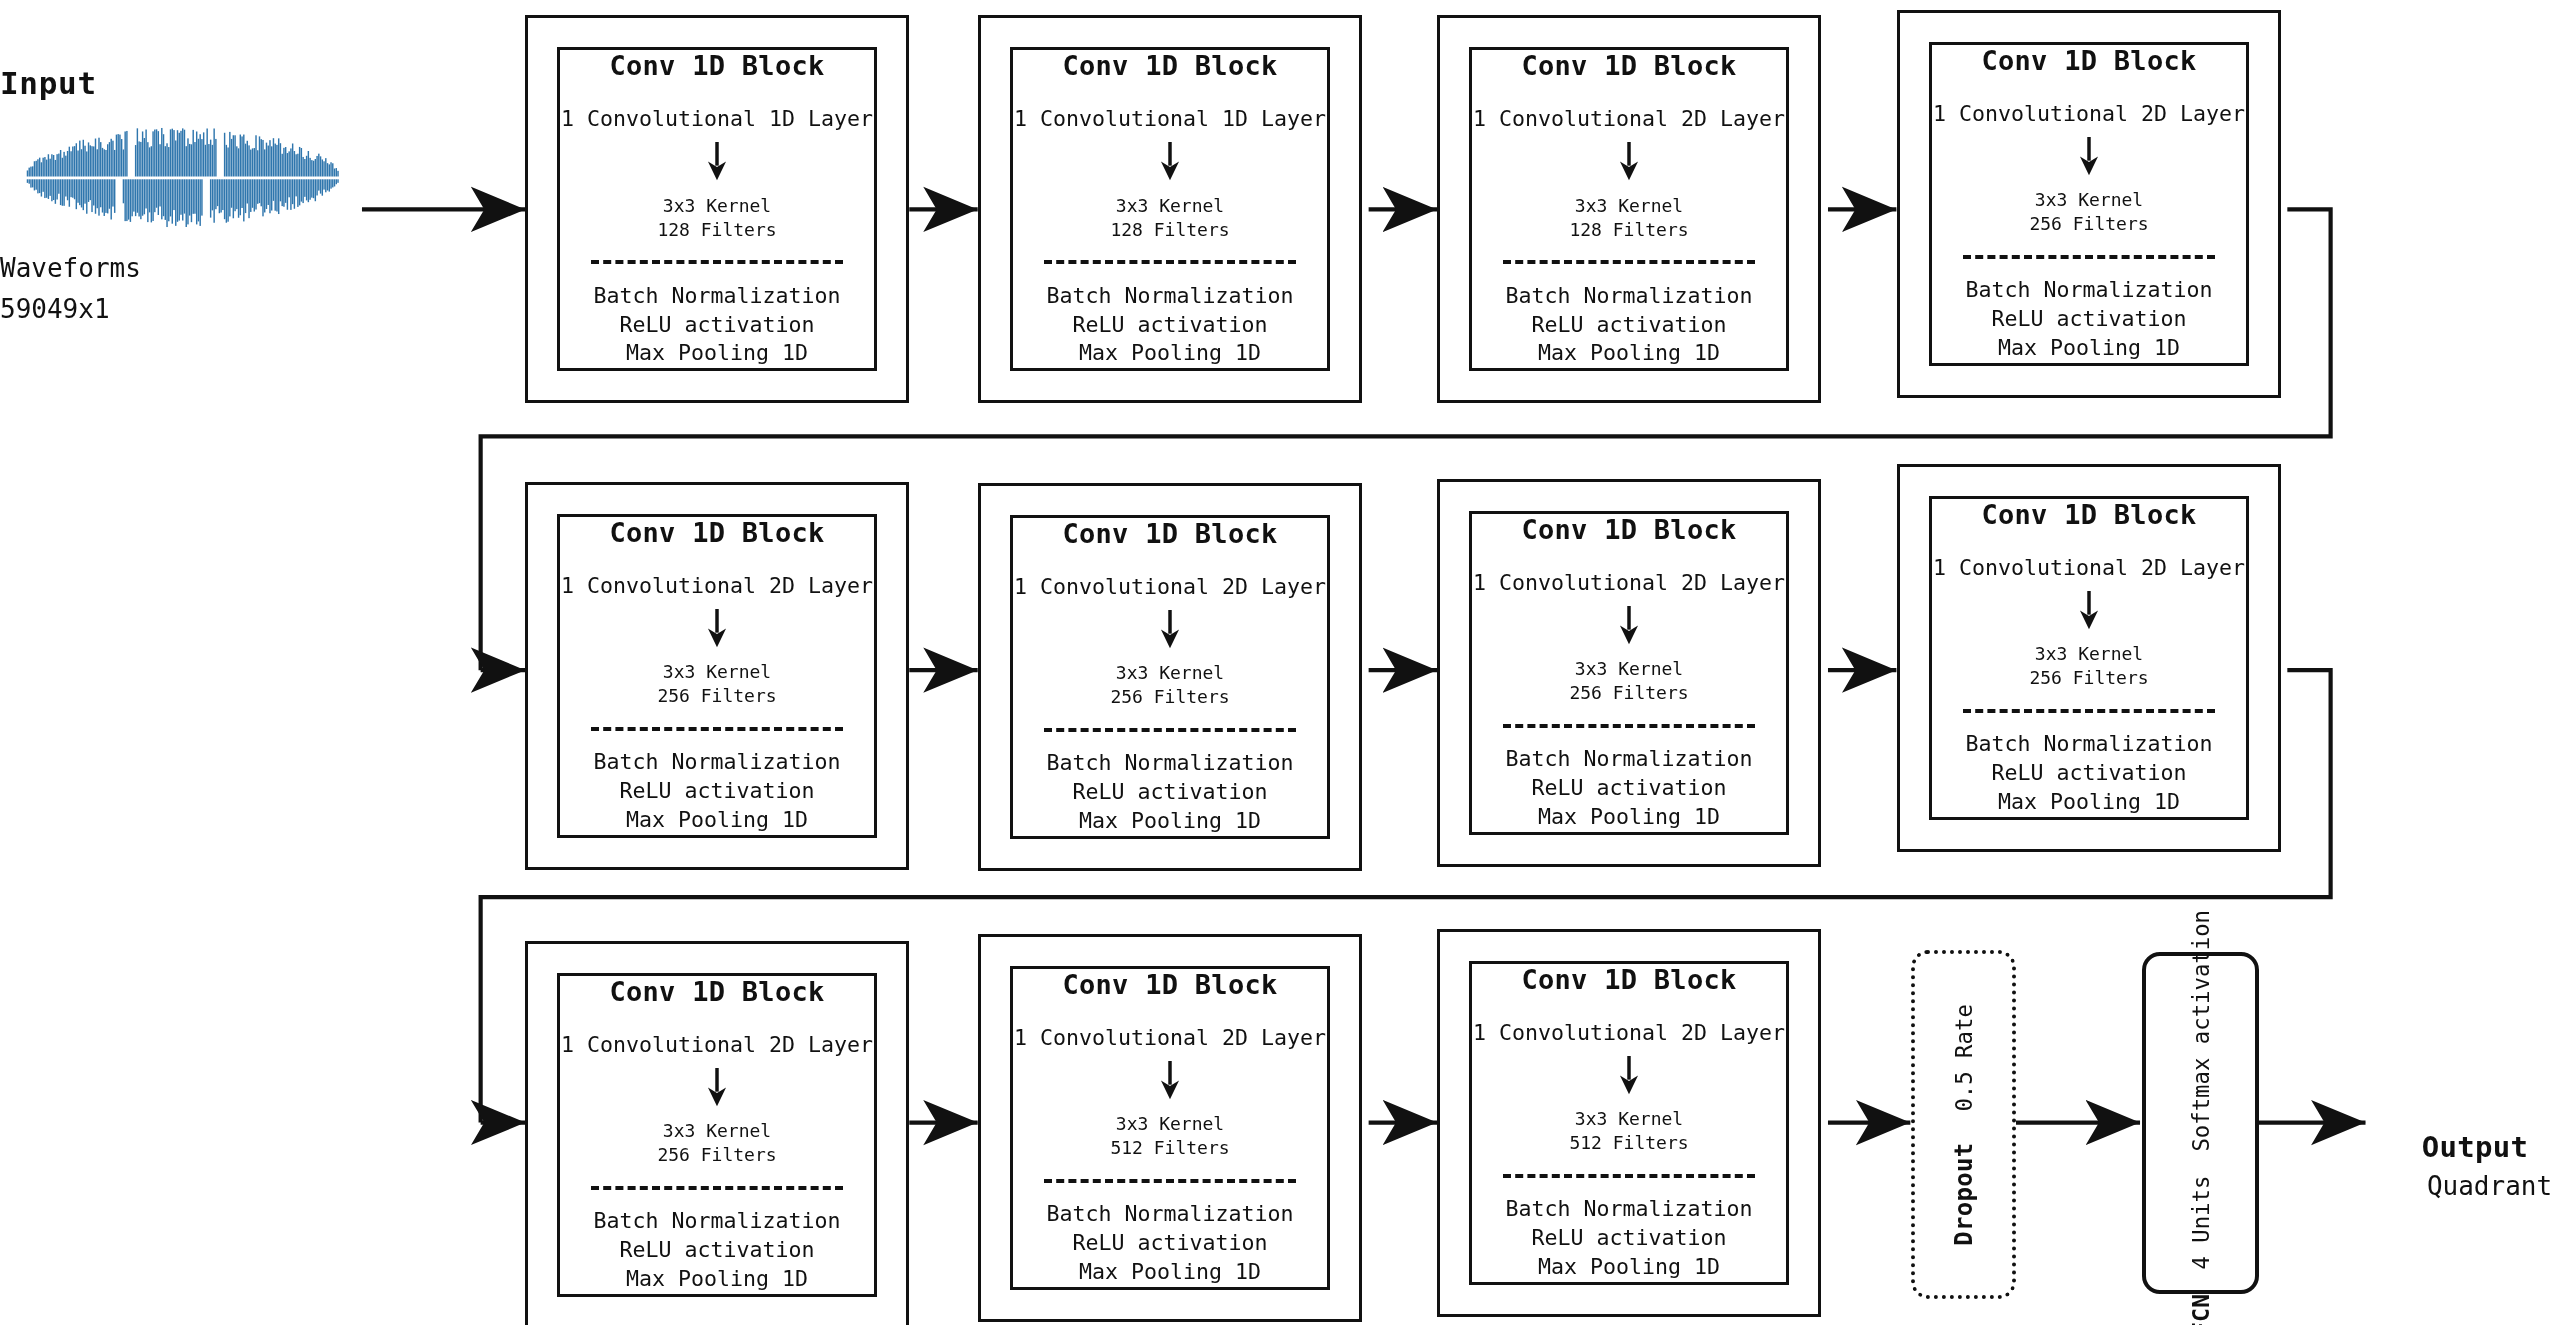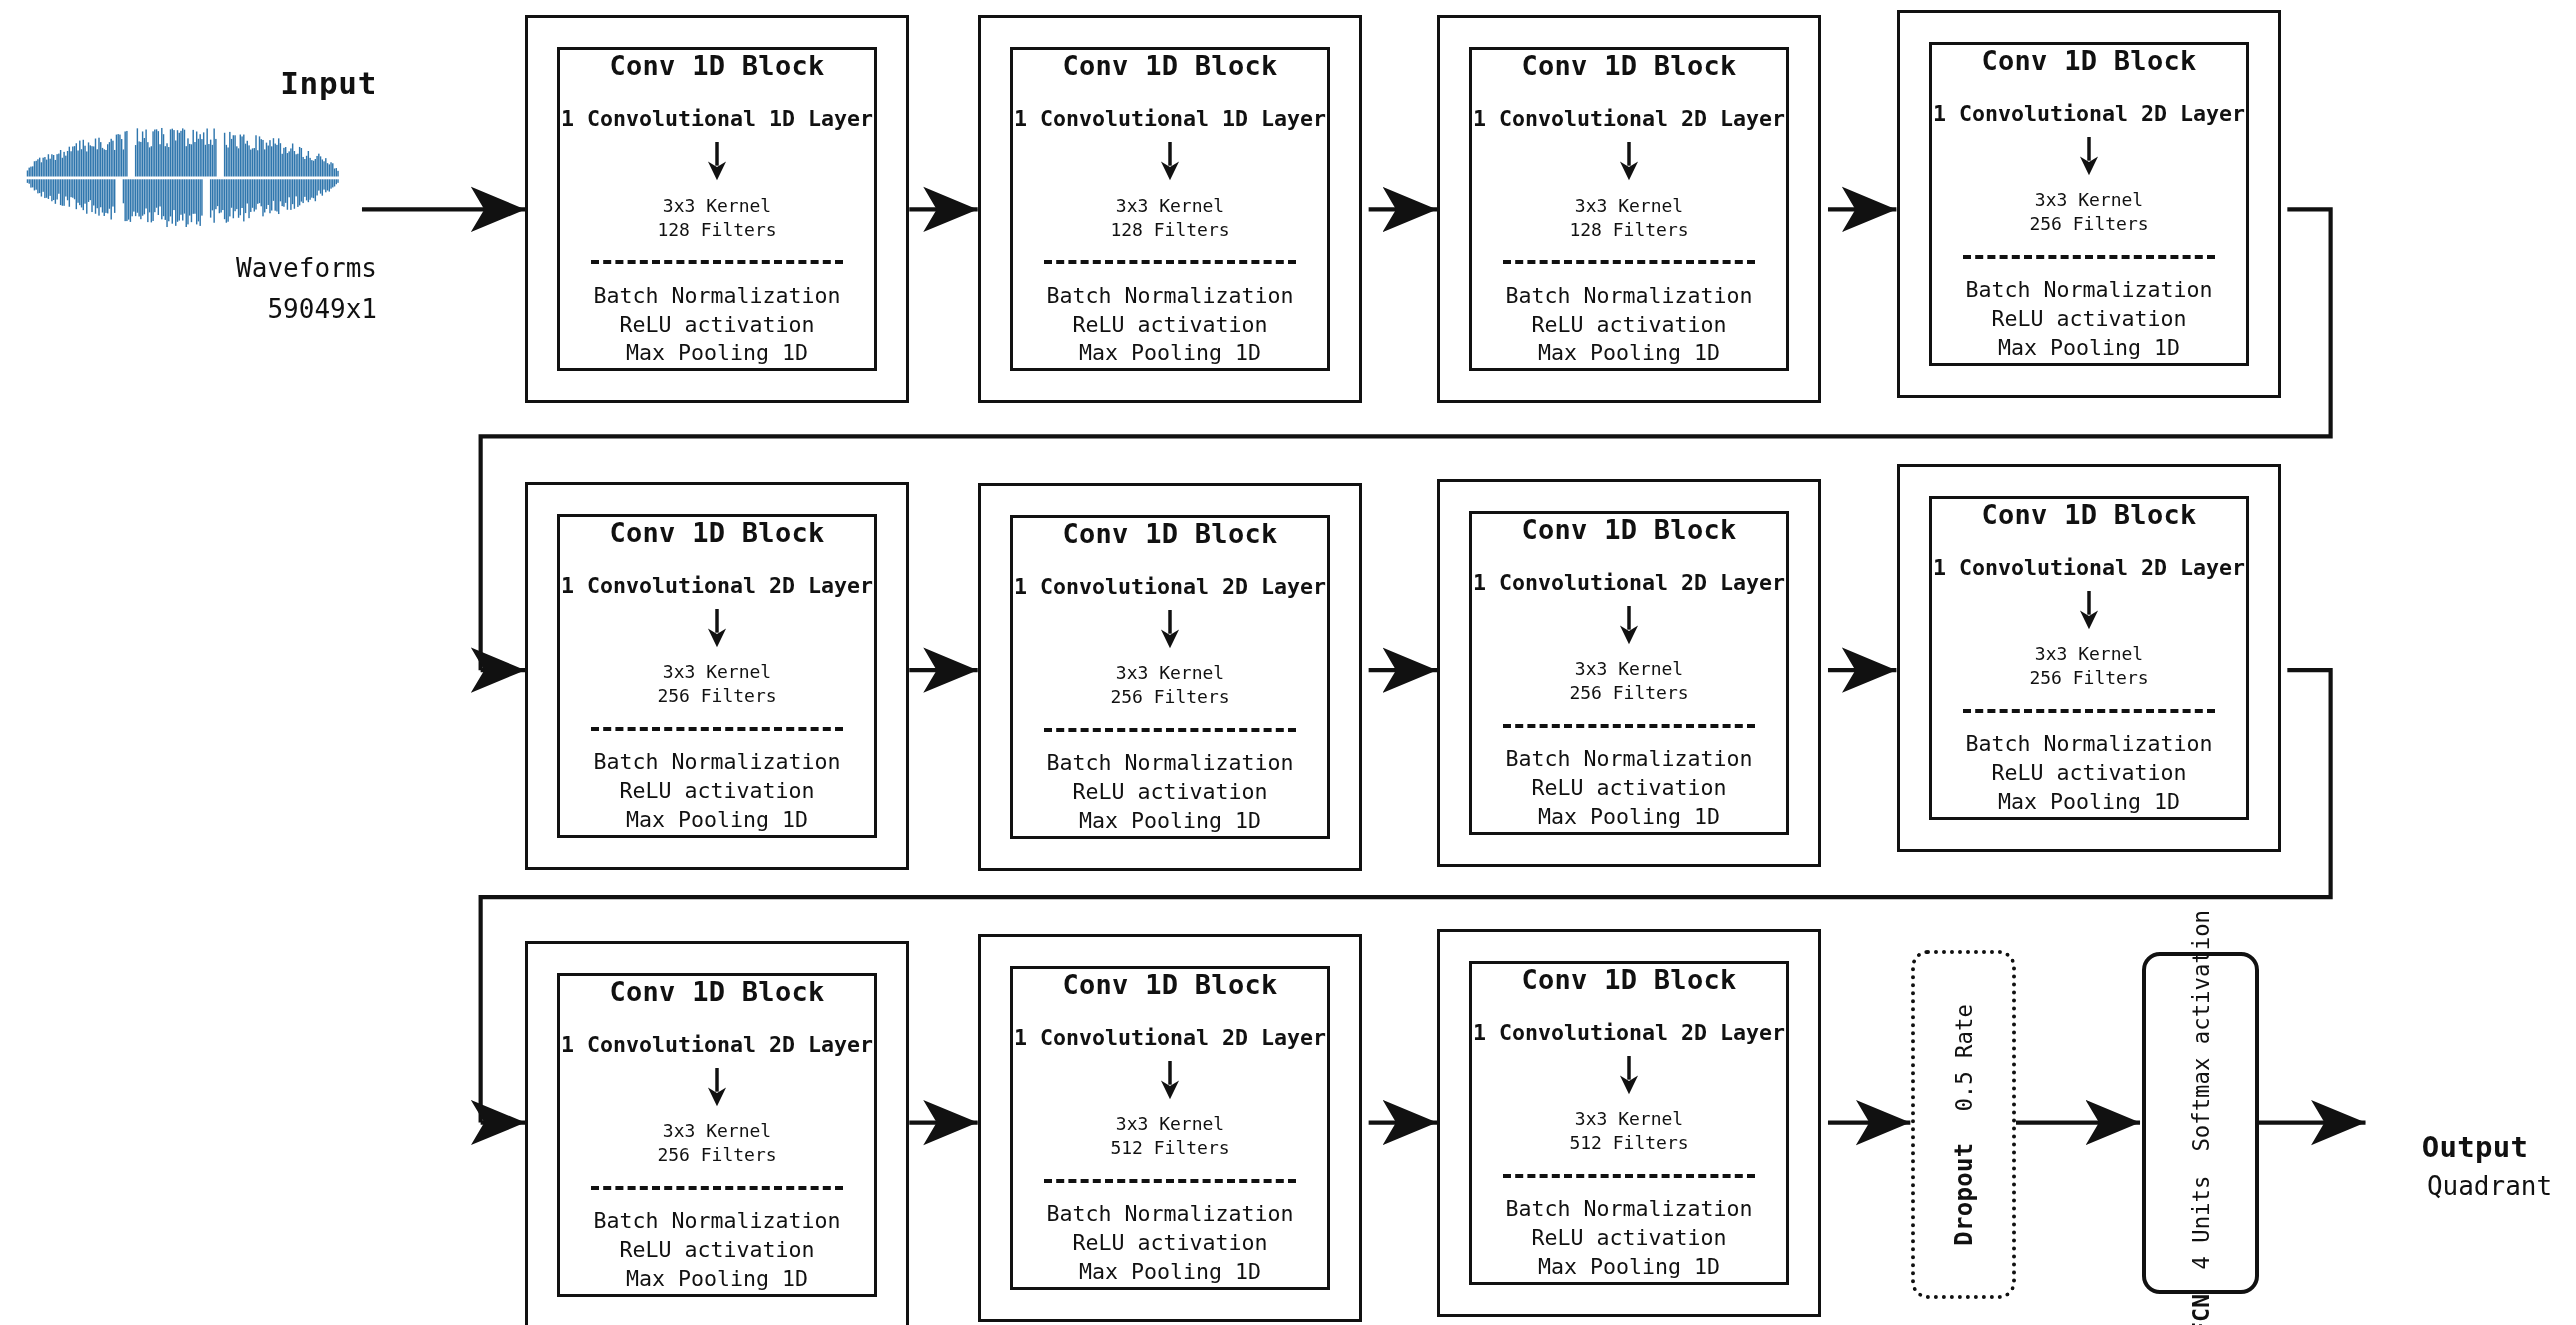--- a/index.html
+++ b/index.html
@@ -2,33 +2,33 @@
 <html style="font-size:11.2px"><head>
 <meta charset="utf-8">
 <style>
   html,body{margin:0;padding:0;background:#ffffff;}
   body{width:2576px;height:1325px;position:relative;overflow:hidden;
        font-family:"DejaVu Sans Mono","Liberation Mono",monospace;color:#111;}
   .stage{position:absolute;left:0;top:0;width:2576px;height:1325px;}
   svg.wires{position:absolute;left:0;top:0;width:2576px;height:1325px;pointer-events:none;}
 
   
-  .input-group{position:absolute;left:0;top:66px;width:377px;text-align:right;}
+  .input-group{position:absolute;left:0;top:66px;width:377px;text-align:left;}
   .input-title{font-size:31px;font-weight:700;letter-spacing:0.7px;line-height:1.1;}
   .wave-wrap{margin:24px auto 0 auto;width:328px;height:105px;}
   .wave-wrap svg{display:block;width:328px;height:105px;}
   .input-sub{margin-top:21px;font-size:26px;line-height:1.45;font-weight:400;}
 
   
   .cblock{position:absolute;border:3.5px solid #111;background:#fff;box-sizing:border-box;}
   .cinner{position:absolute;left:29px;top:29px;right:29px;bottom:29px;
           border:3.5px solid #111;background:#fff;box-sizing:border-box;
           display:flex;flex-direction:column;align-items:center;justify-content:space-between;}
   .b-title{font-size:27px;font-weight:700;letter-spacing:0.3px;margin-bottom:15.4px;white-space:nowrap;}
-  .b-layer{font-size:21.6px;white-space:nowrap;font-weight:bold;}
+  .b-layer{font-size:21.6px;white-space:nowrap;}
   .b-arrow{margin:1.4px 0 2.8px 0;}
   .b-arrow svg{display:block;}
   .b-kernel{font-size:18px;line-height:1.34;white-space:nowrap;text-align:center;}
   .b-sep{width:80%;height:0;border-top:4.9px dashed #111;margin:9px 0 7.7px 0;}
   .b-extras{font-size:21.6px;line-height:1.34;text-align:center;white-space:nowrap;}
 
   
   .dropout{position:absolute;border:4.2px dotted #111;border-radius:17px;background:#fff;
            box-sizing:border-box;}
   .vtext{position:absolute;left:50%;top:50%;

